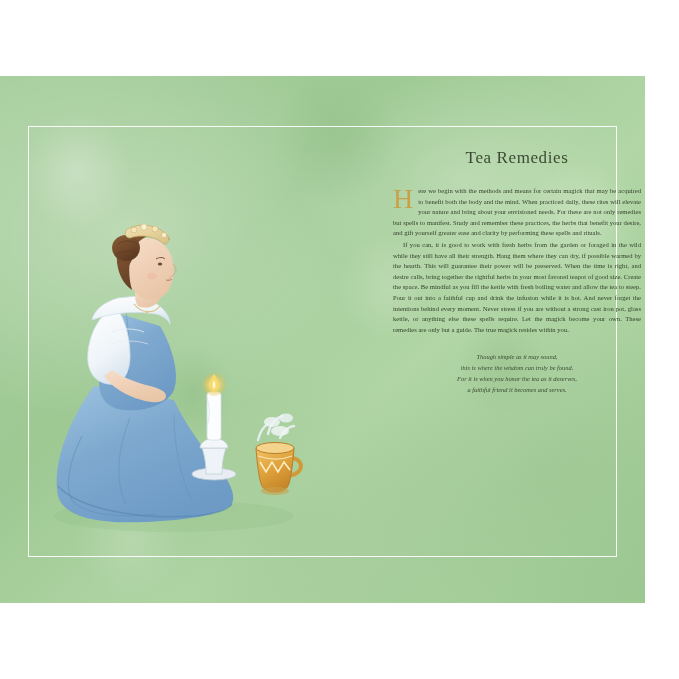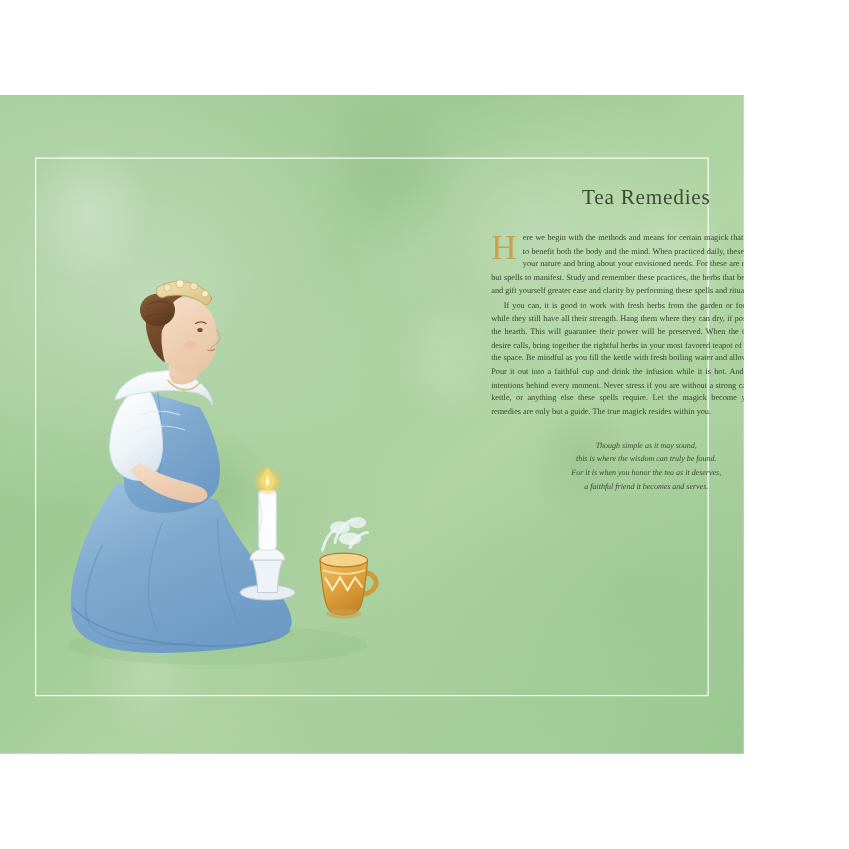--- a/index.html
+++ b/index.html
@@ -10,21 +10,21 @@
   body {
     width: 679px;
     height: 679px;
     font-family: "Liberation Serif", serif;
     overflow: hidden;
   }
   .page-frame {
     position: absolute;
     left: 0;
     top: 76px;
-    width: 595px;
+    width: 645px;
     height: 527px;
     background:
       radial-gradient(ellipse 70% 60% at 20% 30%, rgba(255,255,255,0.30), rgba(255,255,255,0) 60%),
       radial-gradient(ellipse 40% 35% at 72% 20%, rgba(255,255,255,0.22), rgba(255,255,255,0) 65%),
       radial-gradient(ellipse 45% 40% at 85% 75%, rgba(150,190,140,0.35), rgba(255,255,255,0) 70%),
       radial-gradient(ellipse 50% 45% at 45% 85%, rgba(150,190,140,0.30), rgba(255,255,255,0) 70%),
       linear-gradient(135deg, #a8cf9e 0%, #9ec993 35%, #b2d6a6 60%, #9cc892 100%);
     overflow: hidden;
   }
   .mottle {

